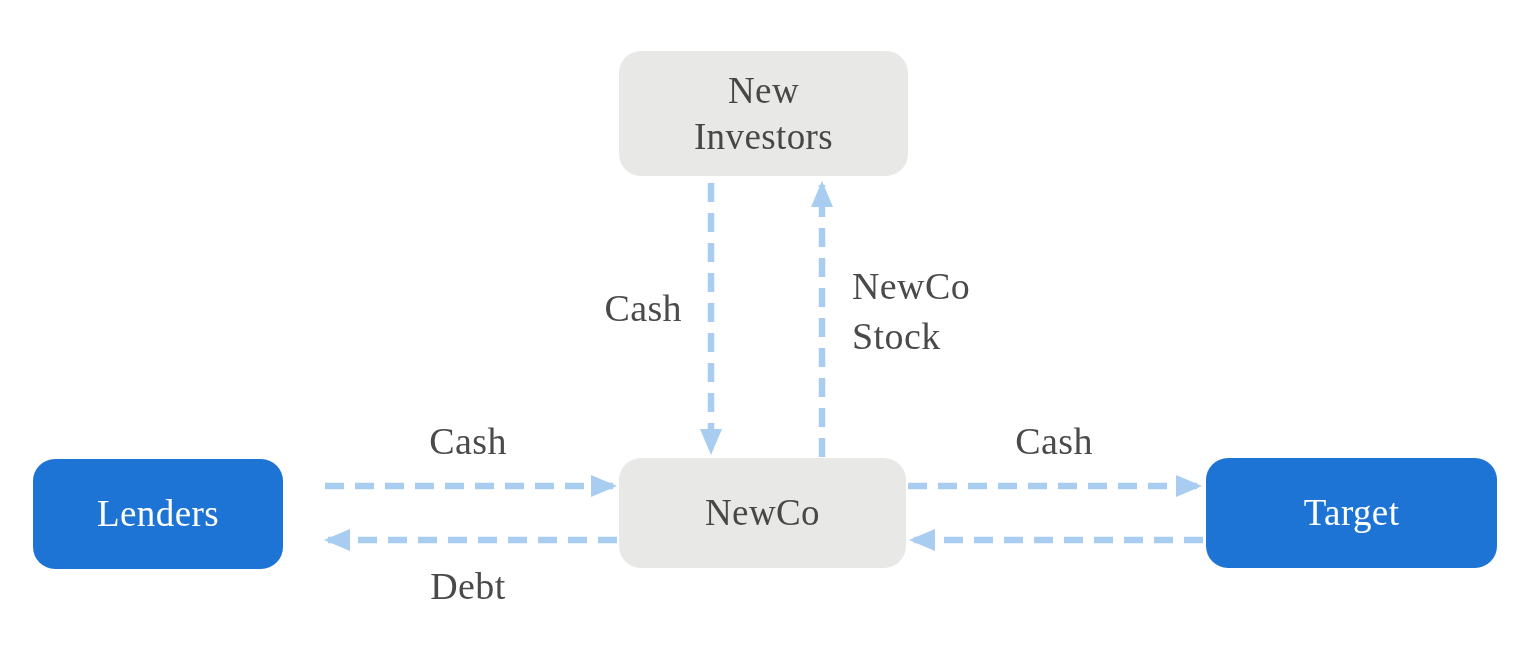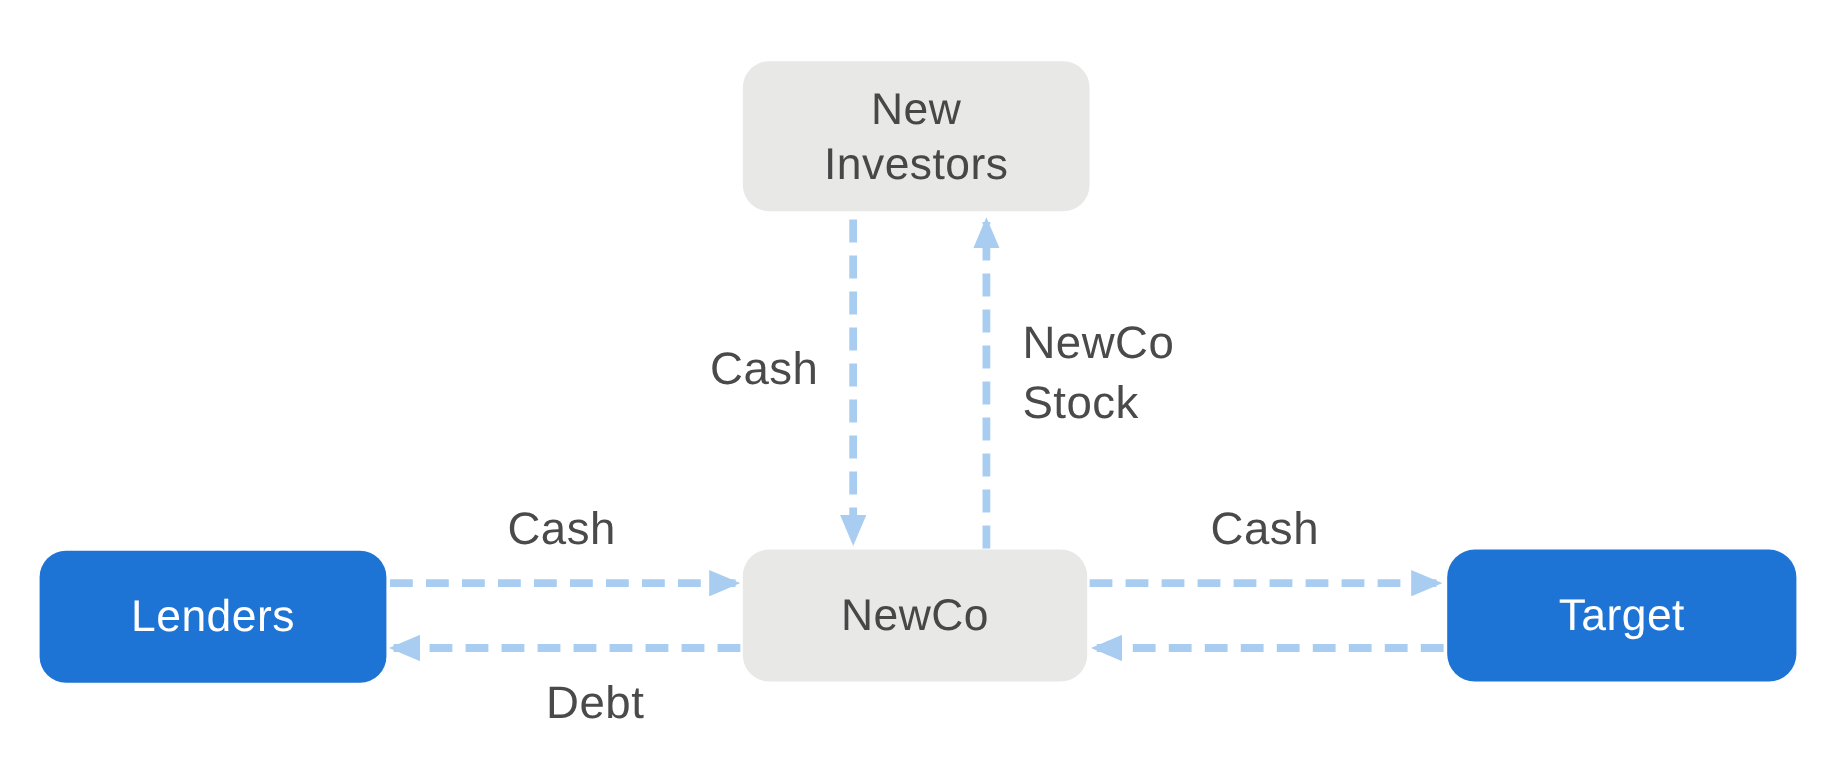--- a/index.html
+++ b/index.html
@@ -11,21 +11,21 @@
     --edge-label-text: #4a4a4a;
     --background: #ffffff;
   }
   * { margin: 0; padding: 0; box-sizing: border-box; }
   html, body { background: var(--background); }
   .stage {
     position: relative;
     width: 1528px;
     height: 650px;
     background: var(--background);
-    font-family: Liberation Sans, sans-serif;
+    font-family: Liberation Serif, serif;
     overflow: hidden;
   }
   .edges-layer {
     position: absolute;
     left: 0; top: 0;
     width: 1528px; height: 650px;
   }
   .edge-line {
     stroke: var(--arrow);
     stroke-width: 6.5;
@@ -48,37 +48,37 @@
   .node--secondary {
     background: var(--secondary-node-fill);
     color: var(--secondary-node-text);
   }
   .node--primary {
     background: var(--primary-node-fill);
     color: var(--primary-node-text);
   }
   .node-new-investors { left: 619px; top: 51px;  width: 289px; height: 125px; }
   .node-newco         { left: 619px; top: 458px; width: 287px; height: 110px; }
-  .node-lenders       { left: 33px;  top: 459px; width: 289px; height: 110px; }
-  .node-target        { left: 1206px;top: 458px; width: 291px; height: 110px; border-radius: 23px; }
+  .node-lenders       { left: 33px;  top: 459px; width: 250px; height: 110px; }
+  .node-target        { left: 1206px;top: 458px; width: 291px; height: 110px; }
   .edge-label {
     position: absolute;
     color: var(--edge-label-text);
     font-size: 38px;
     letter-spacing: 0.4px;
     line-height: 50px;
     white-space: pre-line;
   }
   .edge-label--center { transform: translate(-50%, -50%); }
   .edge-label--right-anchor { transform: translate(-100%, -50%); }
   .edge-label--left-anchor { transform: translate(0, -50%); text-align: left; }
   .lbl-cash-investors { left: 682px;  top: 308px; }
   .lbl-newco-stock    { left: 852px;  top: 311px; }
   .lbl-cash-lenders   { left: 468px;  top: 441px; }
-  .lbl-debt           { left: 468px;  top: 586px; margin-left: 28px; }
+  .lbl-debt           { left: 468px;  top: 586px; }
   .lbl-cash-target    { left: 1054px; top: 441px; }
   .lbl-assets         { left: 1056px; top: 586px; }
 </style>
 </head>
 <body>
 
 <div class="stage">
 
   <svg class="edges-layer" viewBox="0 0 1528 650" xmlns="http://www.w3.org/2000/svg">
     <defs>

